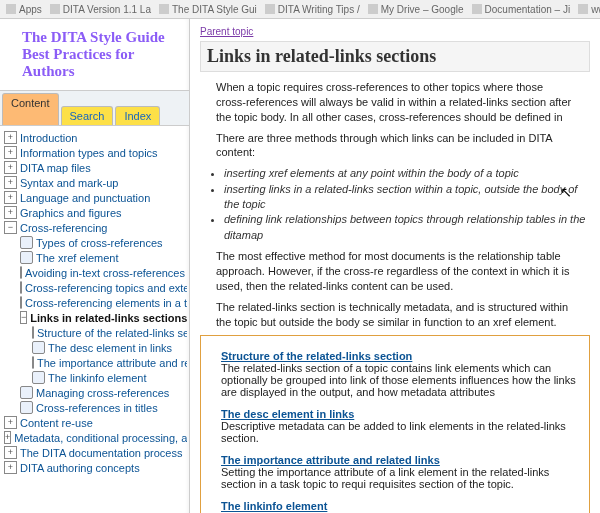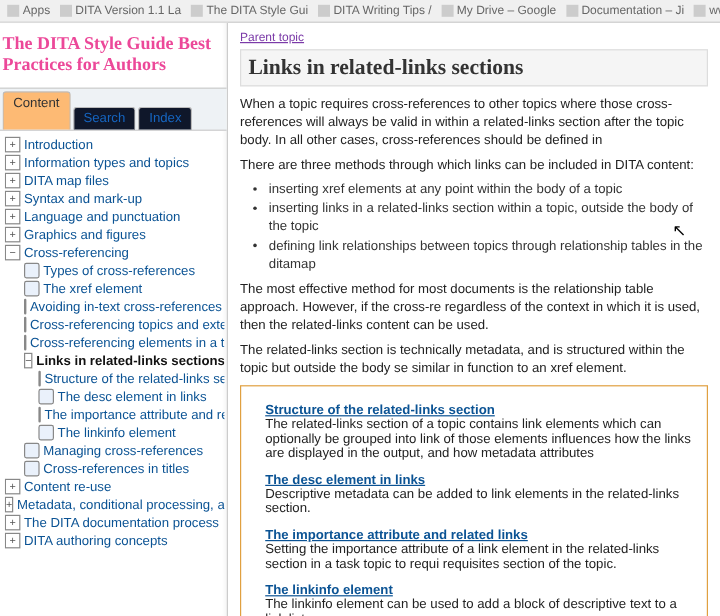--- a/index.html
+++ b/index.html
@@ -1,38 +1,38 @@
 <!DOCTYPE html>
 <html><head>
 <meta charset="utf-8">
 <style>
   body { margin:0; font-family: Arial, Helvetica, sans-serif; font-size:11px; color:#333; background:#fff; }
   .tabbar { height:18px; background:#f0f0f0; border-bottom:1px solid #ccc; display:flex; align-items:center; padding:0 6px; gap:8px; font-size:10px; color:#666; overflow:hidden; white-space:nowrap; }
   .tabbar span { display:flex; align-items:center; gap:3px; }
   .favicon { width:10px; height:10px; background:#ccc; display:inline-block; }
   .main { display:flex; height:495px; }
   .sidebar { width:190px; border-right:1px solid #ccc; overflow:hidden; background:#fff; box-sizing:border-box; }
-  .side-title { font-family: Georgia, serif; font-size:15px; font-weight:bold; padding:10px 6px 10px 2px; color:#ec4899; }
+  .side-title { font-family: Georgia, serif; font-size:15px; font-weight:bold; padding:10px 6px 10px 2px; color:#8b5cf6;margin-left:20px; }
   .side-tabs { border-top:1px solid #ccc; border-bottom:1px solid #ccc; padding:0 2px; display:flex; background:#eef2f5; }
   .side-tab { padding:3px 8px; border:1px solid #bbb; border-bottom:none; background:#fdba74; font-size:11px; border-radius:3px 3px 0 0; margin-top:2px; margin-right:2px; cursor:pointer; }
-  .side-tab.inactive { background:#0f172a; color:#1565c0;margin-top:15px; }
+  .side-tab.inactive { background:#fde047; color:#1565c0;margin-top:15px; }
   .tree { padding:4px 2px 4px 4px; }
   .tree-item { display:flex; align-items:center; padding:1px 0 1px 0; gap:3px; cursor:pointer; white-space:nowrap; overflow:hidden; text-overflow:ellipsis; }
   .tree-item.child { padding-left:16px; }
   .tree-item .t-label { color:#0b5394; }
   .tree-item.selected .t-label { font-weight:bold; color:#111; }
   .ticon { width:11px; height:11px; border:1px solid #888; display:inline-flex; align-items:center; justify-content:center; background:#fff; }
   .ticon.doc { border-radius:2px; background:#eaf1fb; }
   .ticon.folder { background:#fff; }
   .plus { color:#555; font-size:9px; line-height:1; }
   .content { flex:1; padding:6px 10px 10px 10px; overflow:hidden; position:relative; }
   .parent-link { color:#7b3aa8; font-size:10px; text-decoration:underline; cursor:pointer; }
   .page-title { font-family: Georgia, serif; font-size:18px; font-weight:bold; color:#333; background:#f5f5f5; border:1px solid #ddd; padding:4px 6px; margin:4px 0 8px 0; }
-  .para { margin:6px 0; font-size:11px; line-height:1.35; color:#222; }
-  ul.b { margin:4px 0 6px 24px; padding:0; }
+  .para { margin:6px 16px; font-size:11px; line-height:1.35; color:#222; }
+  ul.b { margin:4px 0 6px 24px; padding:0;font-style:italic; }
   ul.b li { font-size:11px; line-height:1.4; }
   .rel-box { border:1px solid #e0a040; margin:6px 0 6px 0; padding:8px 10px 14px 20px; }
   .rel-item { margin:6px 0 10px 0; }
   .rel-title { color:#0b5394; font-weight:bold; font-size:11px; text-decoration:underline; cursor:pointer; }
   .rel-desc { font-size:11px; color:#222; }
   .scroll-shadow { box-shadow: inset -3px 0 4px -2px rgba(0,0,0,0.06); }
   .cursor { position:absolute; top:165px; right:28px; font-size:14px; color:#000; }
 </style>
 </head>
 <body>

